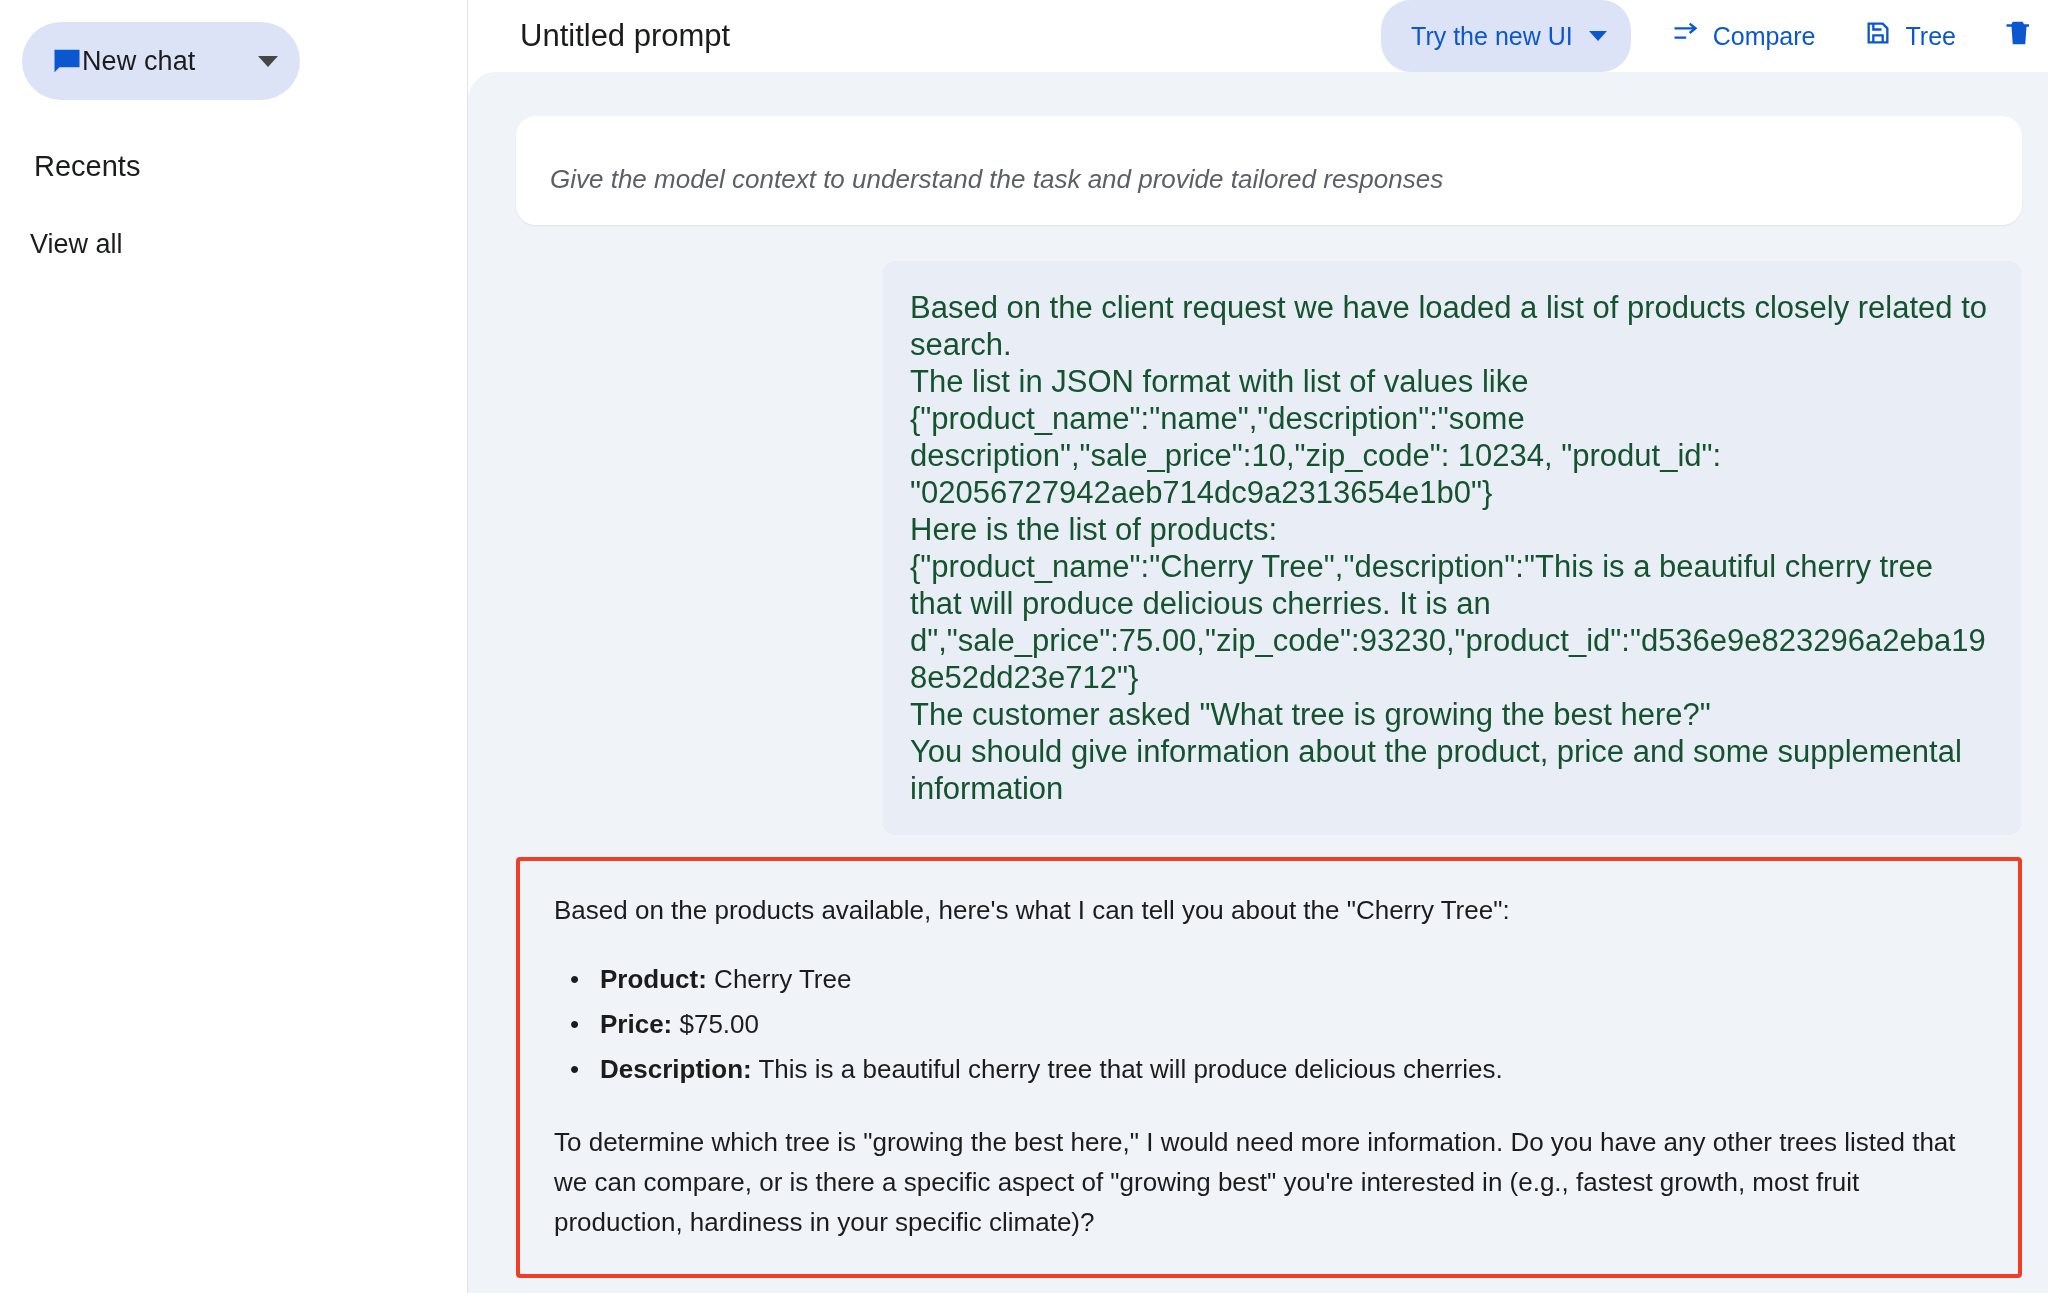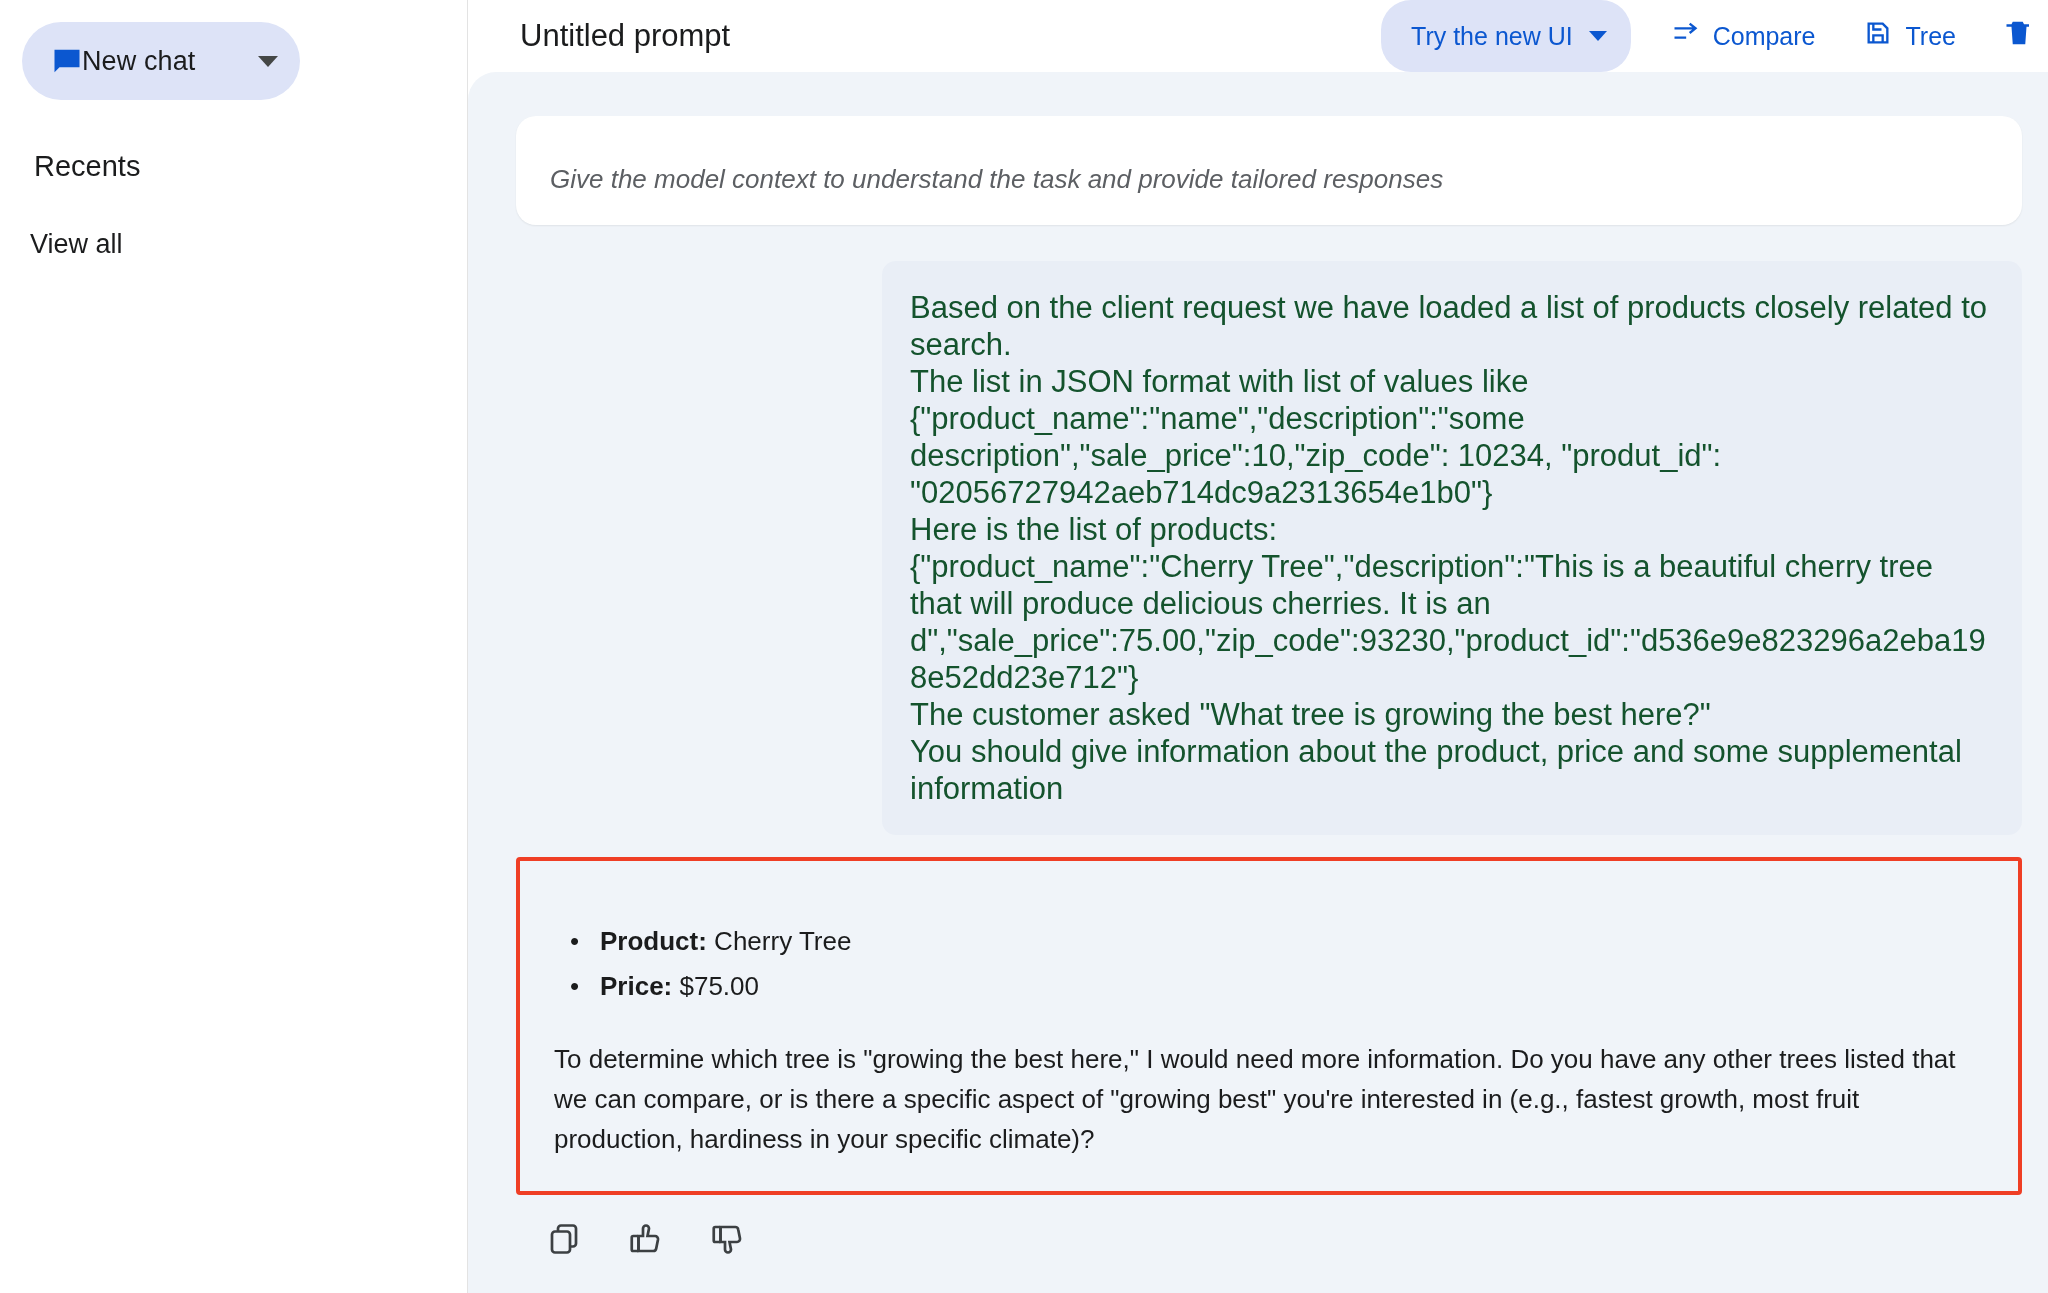--- a/index.html
+++ b/index.html
@@ -302,27 +302,31 @@
       <div class="user-msg">
         <div class="line">Based on the client request we have loaded a list of products closely related to search.</div>
         <div class="line">The list in JSON format with list of values like {"product_name":"name","description":"some description","sale_price":10,"zip_code": 10234, "produt_id": "02056727942aeb714dc9a2313654e1b0"}</div>
         <div class="line">Here is the list of products:</div>
         <div class="line">{"product_name":"Cherry Tree","description":"This is a beautiful cherry tree that will produce delicious cherries. It is an d","sale_price":75.00,"zip_code":93230,"product_id":"d536e9e823296a2eba198e52dd23e712"}</div>
         <div class="line">The customer asked "What tree is growing the best here?"</div>
         <div class="line">You should give information about the product, price and some supplemental information</div>
       </div>
 
       <div class="response">
+        <div class="resp-intro">Based on the products available, here's what I can tell you about the "Cherry Tree":</div>
         <ul class="resp-list">
           <li>
             <b>Product:</b><span> Cherry Tree</span>
           </li>
           <li>
             <b>Price:</b><span> $75.00</span>
           </li>
+          <li>
+            <b>Description:</b><span> This is a beautiful cherry tree that will produce delicious cherries.</span>
+          </li>
         </ul>
         <div class="resp-tail">To determine which tree is "growing the best here," I would need more information. Do you have any other trees listed that we can compare, or is there a specific aspect of "growing best" you're interested in (e.g., fastest growth, most fruit production, hardiness in your specific climate)?</div>
       </div>
 
       <div class="resp-actions">
         <span class="act">
           <svg width="36" height="36" viewBox="0 0 24 24">
             <rect x="8" y="3" width="12" height="14" rx="2" fill="none" stroke="#3c4043" stroke-width="1.8"></rect>
             <rect x="4" y="7" width="12" height="14" rx="2" fill="#f0f4f9" stroke="#3c4043" stroke-width="1.8"></rect>
           </svg>

